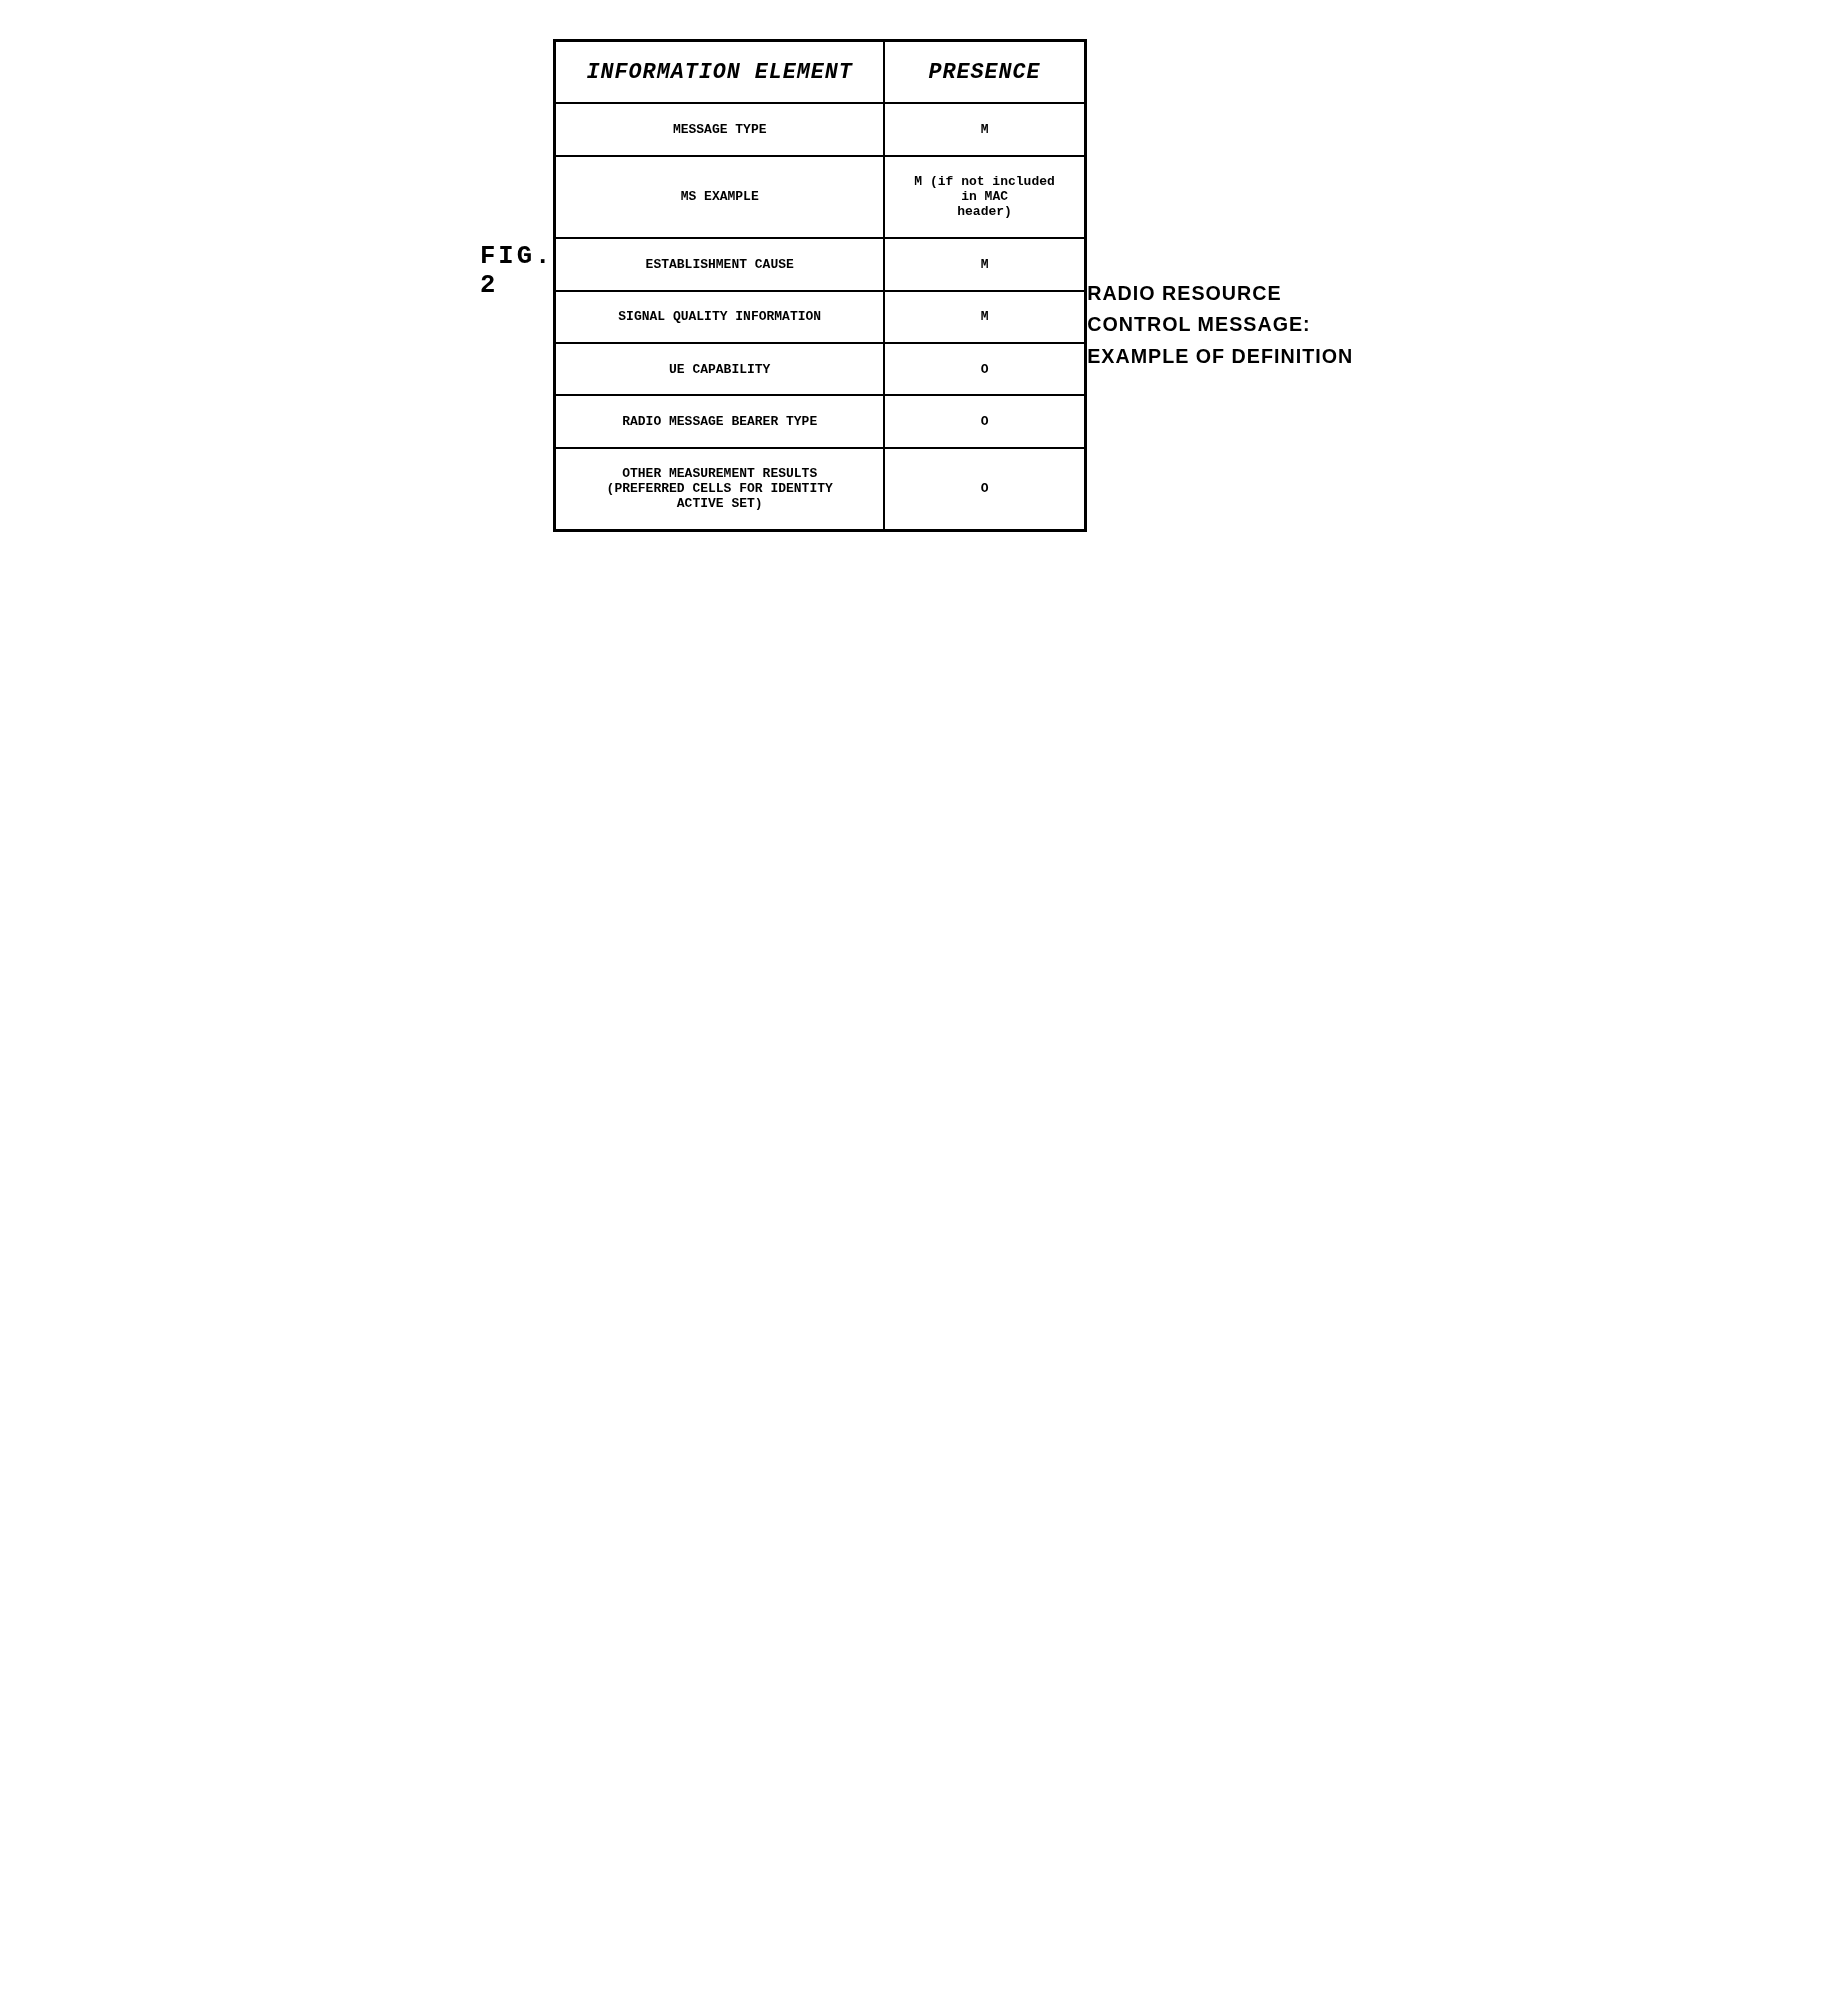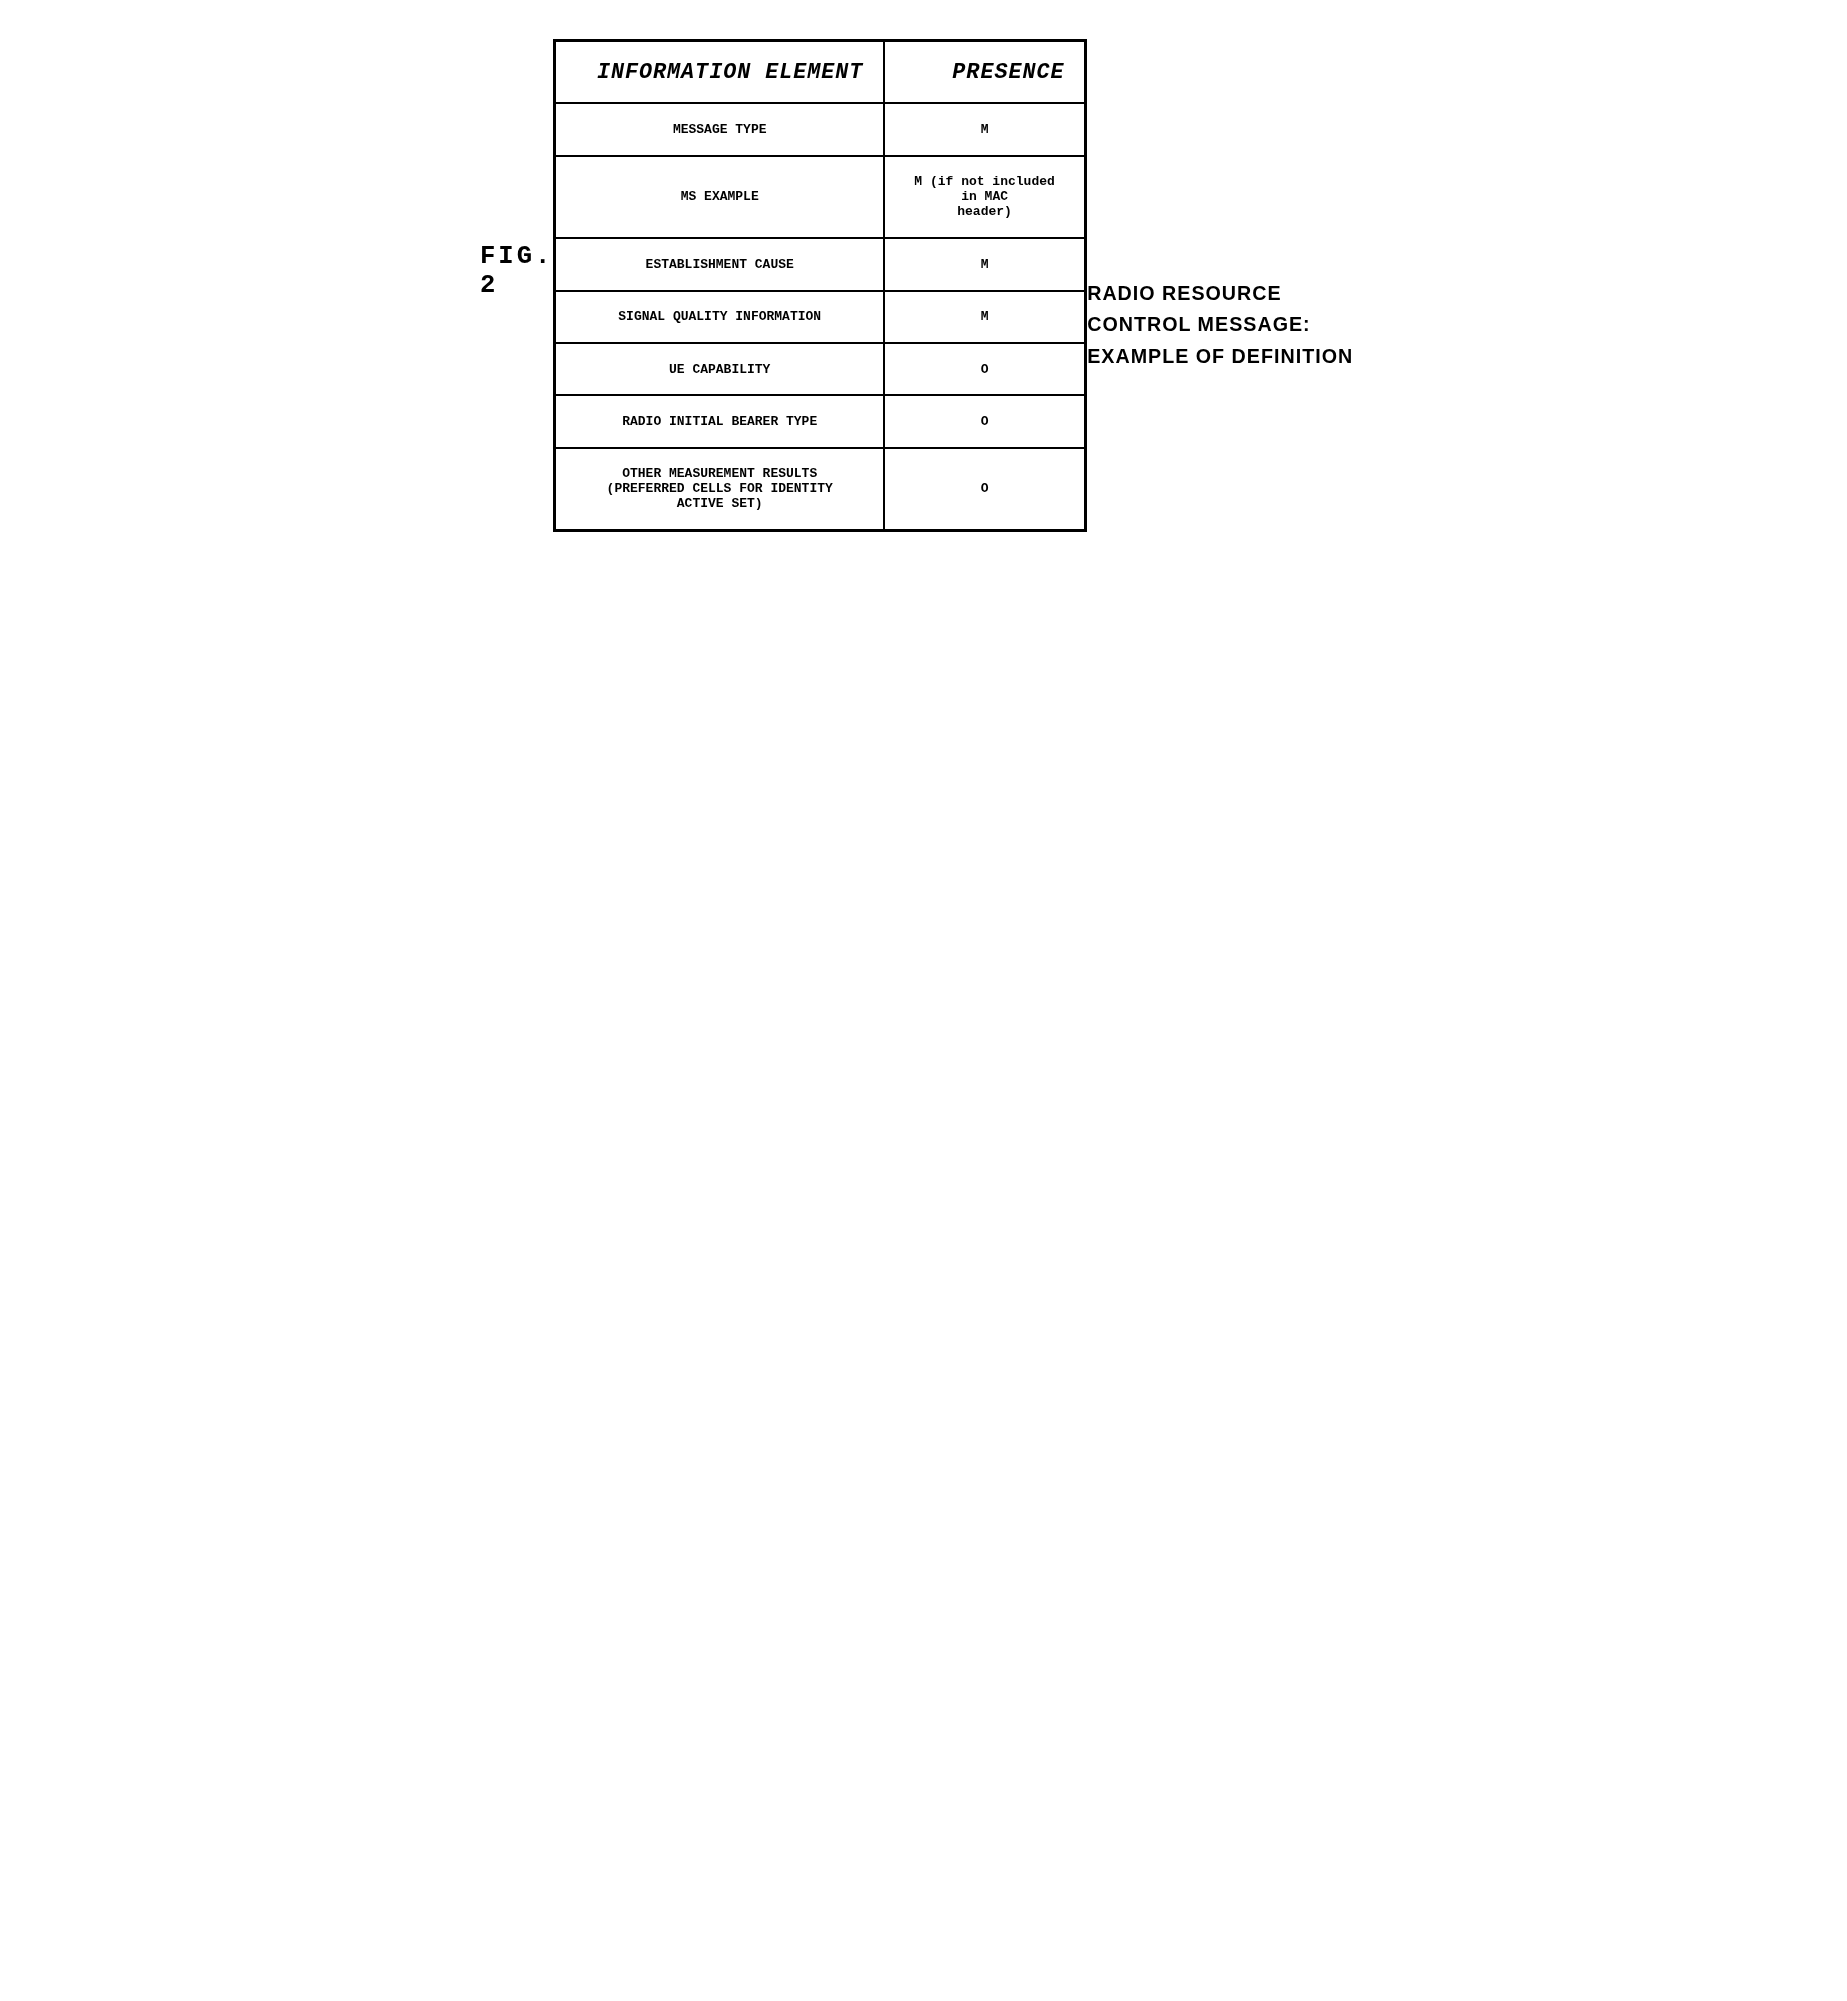--- a/index.html
+++ b/index.html
@@ -42,21 +42,21 @@
 
     table {
       width: 100%;
       border-collapse: collapse;
       border: 3px solid #000;
     }
 
     thead tr th {
       border: 2px solid #000;
       padding: 17.7px 19.7px;
-      text-align: right;
+      text-align: center;
       font-size: 21.7px;
       font-style: italic;
       font-weight: bold;
       font-family: 'Courier New', Courier, monospace;
       letter-spacing: 1px;
     }
 
     tbody tr td {
       border: 2px solid #000;
       padding: 17.7px 19.7px;
@@ -114,21 +114,21 @@
         </tr>
         <tr>
           <td style="white-space: pre-line; margin-left: 28px;">SIGNAL QUALITY INFORMATION</td>
           <td style="white-space: pre-line;">M</td>
         </tr>
         <tr>
           <td style="white-space: pre-line;">UE CAPABILITY</td>
           <td style="white-space: pre-line;">O</td>
         </tr>
         <tr>
-          <td style="white-space: pre-line;">RADIO INITIAL BEARER TYPE</td>
+          <td style="white-space: pre-line;">RADIO MESSAGE BEARER TYPE</td>
           <td style="white-space: pre-line;">O</td>
         </tr>
         <tr>
           <td style="white-space: pre-line;">OTHER MEASUREMENT RESULTS
 (PREFERRED CELLS FOR IDENTITY
       ACTIVE SET)</td>
           <td style="white-space: pre-line;">O</td>
         </tr>
       </tbody>
   </table>

